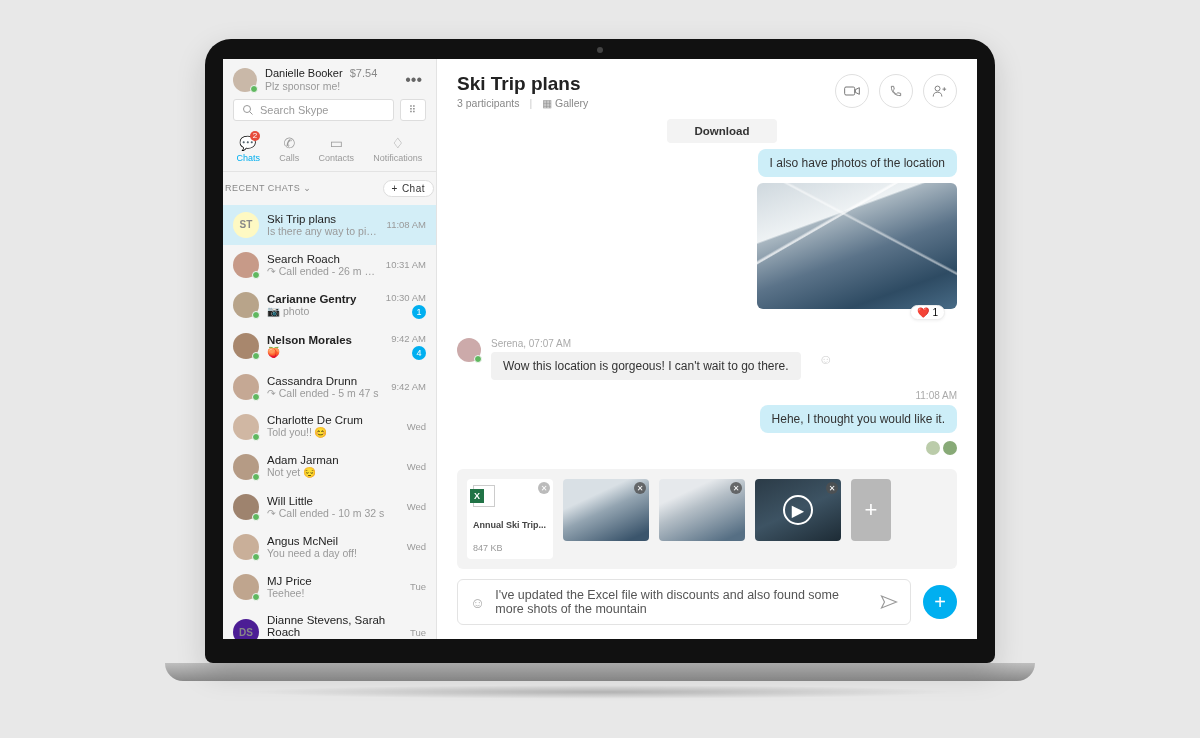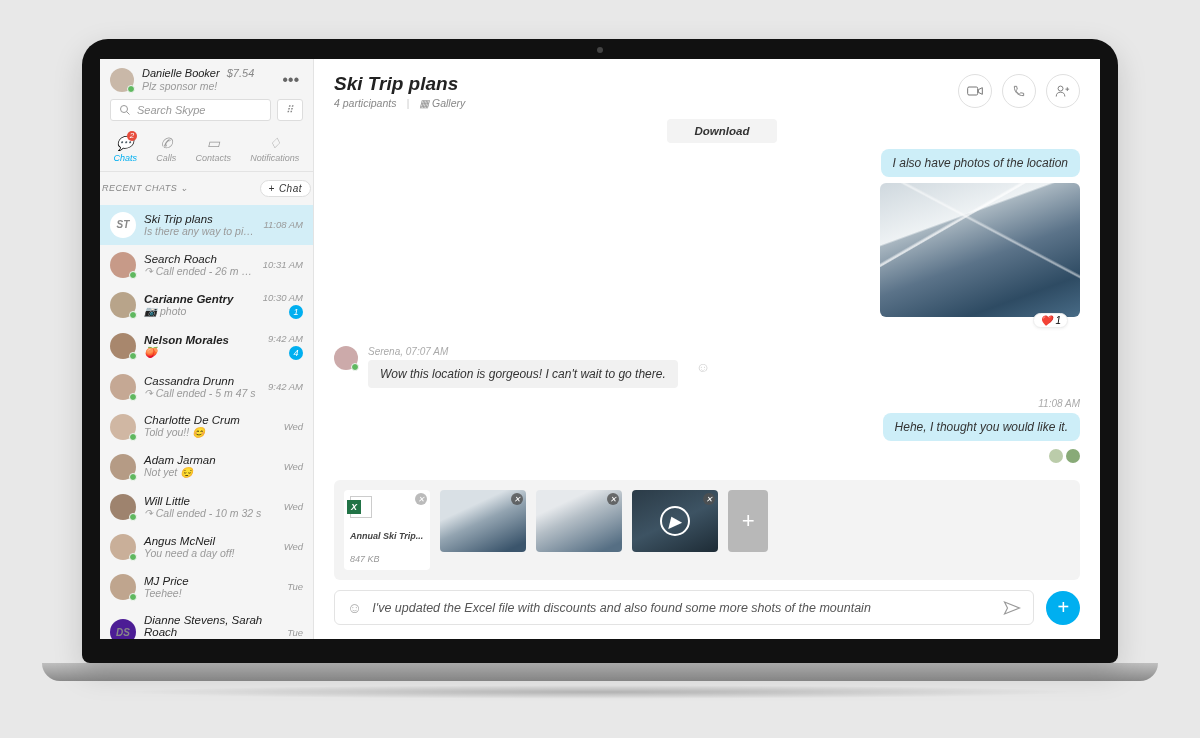--- a/index.html
+++ b/index.html
@@ -10,22 +10,21 @@
   align-items: center;
   justify-content: center;
   height: 738px;
   width: 1200px;
   overflow: hidden;
 }
 
 
 .laptop {
   position: relative;
-  width: 1036px;
-  font-style: italic;
+  width: 790px;
 }
 .screen-bezel {
   background: #111;
   border-radius: 26px 26px 8px 8px;
   padding: 20px 18px 24px 18px;
   box-shadow: 0 10px 30px rgba(0,0,0,.15);
   position: relative;
 }
 .camera {
   position: absolute; top: 8px; left: 50%; transform: translateX(-50%);
@@ -332,21 +331,21 @@
           </div>
         </div>
 
         <div class="recent-header">
           <span><span>RECENT CHATS</span> <span>⌄</span></span>
           <span class="chat-pill">+ <span>Chat</span></span>
         </div>
 
         <div class="chat-list" id="chat-list">
             <div class="chat-item active">
-              <div class="avatar av-initials" style="background: #ffffff;">ST</div>
+              <div class="avatar av-initials" style="background: #fef9c3;">ST</div>
               <div class="body">
                 <div class="name">Ski Trip plans</div>
                 <div class="preview">Is there any way to pin these ...</div>
               </div>
               <div class="meta">11:08 AM</div>
             </div>
             <div class="chat-item">
               <div class="avatar" style="background: rgb(199, 154, 136);">
                 <span class="presence"></span>
               </div>
@@ -445,21 +444,21 @@
               <div class="meta">Tue</div>
             </div>
           </div>
       </aside>
 
       <section class="main">
         <div class="chat-header">
           <div class="hleft">
             <div class="chat-title">Ski Trip plans</div>
             <div class="chat-sub">
-              <span>4 participants</span>
+              <span>3 participants</span>
               <span class="sep">|</span>
               <span>▦ <span>Gallery</span></span>
             </div>
           </div>
           <div class="hicons">
             <div class="hicon-btn">
               <svg width="16" height="12" viewBox="0 0 24 16">
                   <rect x="1" y="2" width="15" height="12" rx="2" fill="none" stroke="#777" stroke-width="1.5"></rect>
                   <path d="M17 6 L23 3 V13 L17 10 Z" fill="none" stroke="#777" stroke-width="1.5"></path>
                 </svg>

